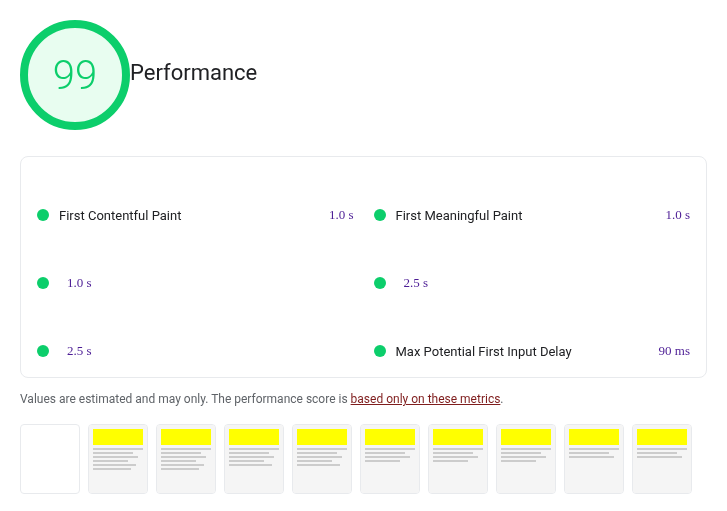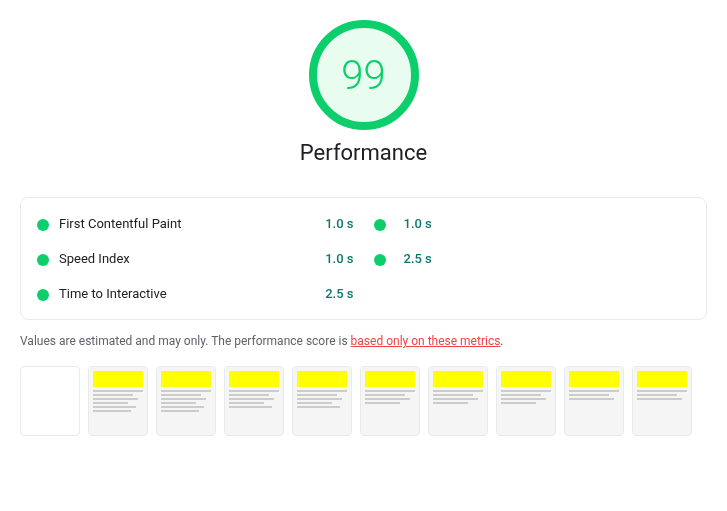--- a/index.html
+++ b/index.html
@@ -7,21 +7,21 @@
       font-family: -apple-system, BlinkMacSystemFont, 'Segoe UI', Roboto, sans-serif;
       background: #fff;
       width: 727px;
       min-height: 511px;
       padding: 20px;
       color: #202124;
     }
 
     .score-section {
       display: flex;
-      flex-direction: column;
+      flex-direction: row;
       align-items: center;
       margin-bottom: 16px;
     }
 
     .score-circle {
       width: 110px;
       height: 110px;
       border-radius: 50%;
       border: 8px solid #0cce6b;
       background: #e8fdf0;
@@ -93,55 +93,57 @@
     }
 
     .metrics-grid {
       display: grid;
       grid-template-columns: 1fr 1fr;
       gap: 8px 20px;
     }
 
     .metric-row {
       display: flex;
-      align-items: flex-end;
+      align-items: center;
       padding: 6px 0;
+      margin-top: 32px;
     }
 
     .metric-dot {
       width: 12px;
       height: 12px;
       border-radius: 50%;
       background: #0cce6b;
       margin-right: 10px;
       flex-shrink: 0;
     }
 
     .metric-name {
       font-size: 13px;
       color: #202124;
       flex: 1;
     }
 
     .metric-value {
       font-size: 13px;
-      color: #0f766e;
+      color: #4c1d95;
       font-weight: 500;
       margin-left: 8px;
+      font-family: Liberation Serif, serif;
     }
 
     .disclaimer {
       font-size: 12px;
       color: #5f6368;
       margin-bottom: 16px;
       line-height: 1.5;
     }
 
     .disclaimer a {
-      color: #ef4444;
+      color: #7f1d1d;
       text-decoration: underline;
     }
 
     .thumbnails-row {
       display: flex;
       gap: 8px;
       overflow-x: auto;
     }
 
     .thumbnail {
@@ -170,37 +172,41 @@
   <div class="metrics-grid">
 
     <div class="metric-row">
       <div class="metric-dot"></div>
       <span class="metric-name">First Contentful Paint</span>
       <span class="metric-value">1.0 s</span>
     </div>
 
     <div class="metric-row">
       <div class="metric-dot"></div>
+      <span class="metric-name">First Meaningful Paint</span>
       <span class="metric-value">1.0 s</span>
     </div>
 
     <div class="metric-row">
       <div class="metric-dot"></div>
-      <span class="metric-name">Speed Index</span>
       <span class="metric-value">1.0 s</span>
     </div>
     <div class="metric-row">
       <div class="metric-dot"></div>
       <span class="metric-value">2.5 s</span>
     </div>
 
     <div class="metric-row">
       <div class="metric-dot"></div>
-      <span class="metric-name">Time to Interactive</span>
       <span class="metric-value">2.5 s</span>
+    </div>
+    <div class="metric-row">
+      <div class="metric-dot"></div>
+      <span class="metric-name">Max Potential First Input Delay</span>
+      <span class="metric-value">90 ms</span>
     </div>
   </div>
 </div>
 
 <p class="disclaimer">
   <span>Values are estimated and may only. The performance score is </span><a href="#">based only on these metrics</a><span>.</span>
 </p>
 
 <div class="thumbnails-row">
 

